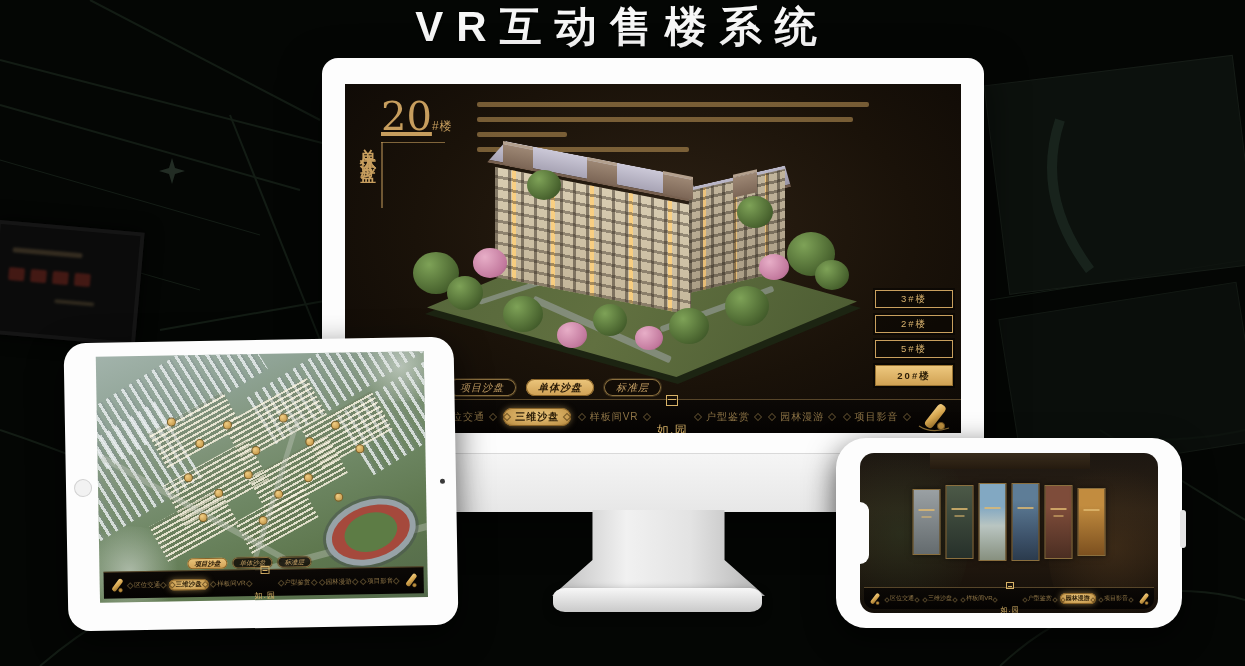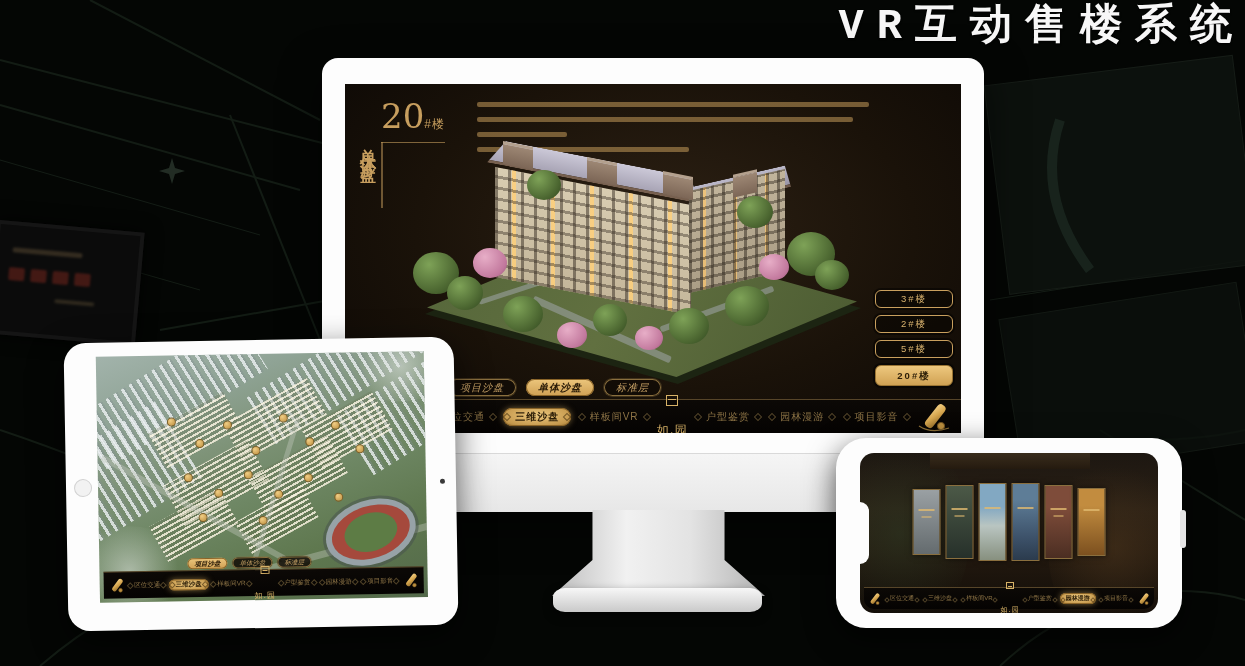--- a/index.html
+++ b/index.html
@@ -8,56 +8,56 @@
   .abs{position:absolute;}
 
   
   .bg-svg{position:absolute;inset:0;}
   .plaque{position:absolute;left:-8px;top:226px;width:140px;height:106px;
           background:#0b0b0b;border:4px solid #151515;transform:rotate(5deg);
           box-shadow:0 0 18px rgba(0,0,0,.8);}
   .plaque i{position:absolute;display:block;filter:blur(1px);border-radius:2px;}
 
   
-  .page-title{position:absolute;top:0;left:0;width:100%;text-align:right;
+  .page-title{position:absolute;top:0;left:0;width:100%;text-align:center;
       color:#f7f7f7;font-size:42px;font-weight:bold;letter-spacing:13px;line-height:54px;
-      text-shadow:0 1px 2px #000;font-family:Liberation Mono, monospace;}
+      text-shadow:0 1px 2px #000;}
 
   
   .footnote{position:absolute;left:674px;top:644px;color:#ececec;font-size:15px;
       letter-spacing:2.5px;white-space:nowrap;}
 
   
   .monitor{position:absolute;left:322px;top:58px;width:662px;height:454px;
       background:#fdfdfd;border-radius:16px;box-shadow:0 14px 40px rgba(0,0,0,.6);}
   .monitor-chin{position:absolute;left:0;bottom:0;width:100%;height:58px;
       background:linear-gradient(180deg,#f5f5f5,#e7e7e7);
       border-top:1px solid #d9d9d9;border-radius:0 0 16px 16px;}
   .m-screen{position:absolute;left:23px;top:26px;width:616px;height:349px;overflow:hidden;
       background:radial-gradient(ellipse at 52% 42%, #2d2114 0%, #1a1209 55%, #0c0805 100%);}
 
   
   .ms-label{position:absolute;left:36px;top:10px;color:#c79e5e;}
-  .ms-num{font-family:"DejaVu Serif",serif;font-size:34px;line-height:44px;}
+  .ms-num{font-family:"DejaVu Serif",serif;font-size:40px;line-height:44px;text-decoration:underline;}
   .ms-num-suffix{font-size:12px;letter-spacing:1px;}
   .ms-sub{position:absolute;left:12px;top:52px;writing-mode:vertical-rl;
       font-size:16px;letter-spacing:6px;color:#c79e5e;font-weight:bold;}
   .ms-sub-bar{position:absolute;left:36px;top:58px;width:2px;height:66px;
       background:rgba(199,158,94,.5);}
   .ms-underline{position:absolute;left:0px;top:48px;width:64px;height:1px;background:rgba(199,158,94,.6);}
 
   
   .ms-desc{position:absolute;left:132px;top:18px;width:392px;}
   .ms-desc i{display:block;height:5px;border-radius:2px;background:#b5905399;
       margin-bottom:10px;filter:blur(.4px);}
 
   
   .floor-btns{position:absolute;right:8px;top:206px;display:flex;flex-direction:column;gap:7px;}
   .floor-btn{width:76px;height:16px;line-height:16px;text-align:center;font-size:9.5px;
-      letter-spacing:2px;color:#d8b26e;border:1px solid #c9a05e;border-radius:6px;
+      letter-spacing:2px;color:#d8b26e;border:1px solid #c9a05e;border-radius:0;
       background:rgba(8,5,2,.55);box-shadow:0 0 0 2px rgba(0,0,0,.45);cursor:pointer;}
   .floor-btn.active{background:linear-gradient(#eec87e,#d0a254);color:#2b1d07;
       font-weight:bold;height:19px;line-height:19px;border-color:#9a7433;}
 
   
   .tabs{display:flex;gap:10px;}
   .ms-tabs{position:absolute;left:103px;bottom:37px;}
   .tab{height:17px;line-height:17px;padding:0 12px;font-size:10px;letter-spacing:1px;
       color:#c8a266;border-radius:9px;background:rgba(18,12,6,.85);
       box-shadow:inset 0 0 0 1px #8a6f3e, 0 0 0 1px rgba(138,111,62,.35);cursor:pointer;font-style:italic;}

